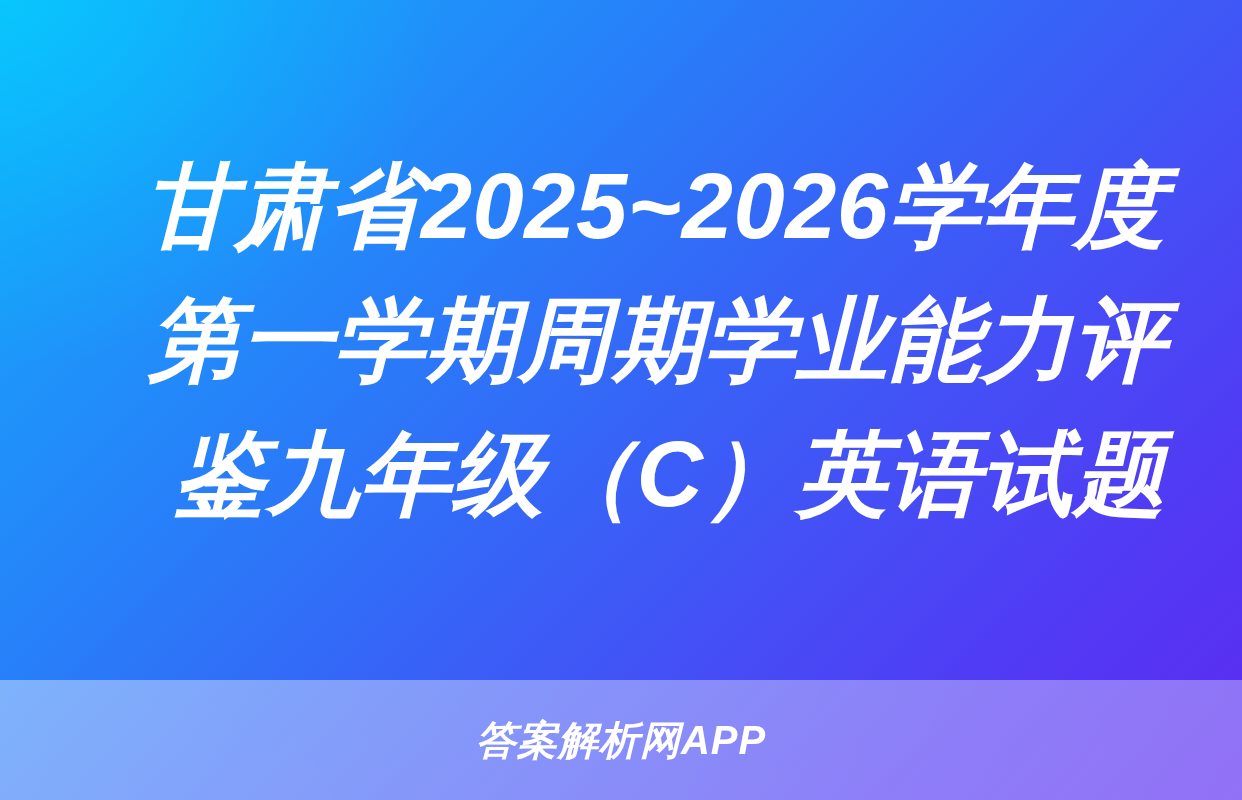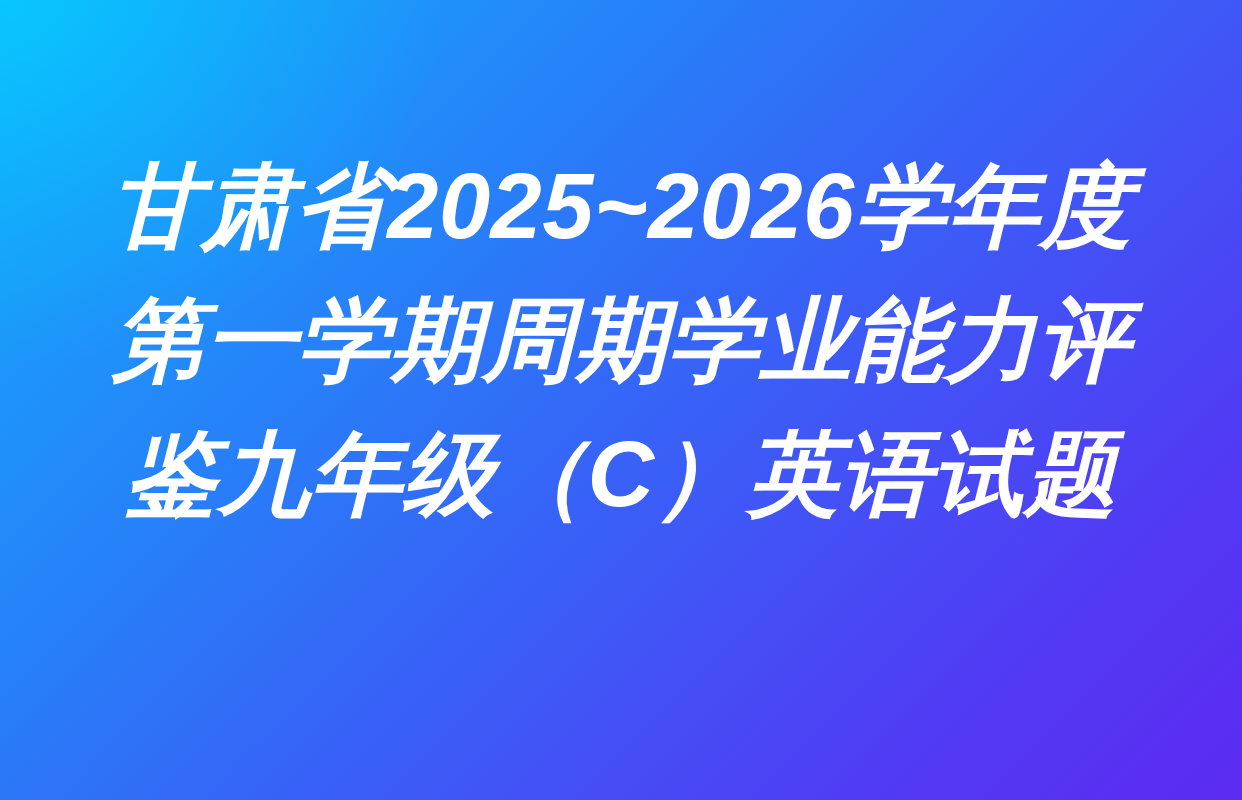--- a/index.html
+++ b/index.html
@@ -56,21 +56,21 @@
   #poster-title {
     width: 100%;
     margin: 0;
     color: #ffffff;
     font-family: "Liberation Sans", "DejaVu Sans", sans-serif;
     font-size: 92px;
     font-weight: 700;
     font-style: italic;
     line-height: 1.46;
     letter-spacing: 0.5px;
-    text-align: center;
+    text-align: right;
     word-break: break-all;
     text-rendering: optimizeLegibility;
   }
 
   #footer-band {
     position: absolute;
     left: 0;
     top: 680px;
     width: 1242px;
     height: 120px;
@@ -98,14 +98,17 @@
 <body>
 
 <div id="poster">
 
   <div id="corner-glow"></div>
 
   <div id="title-area">
     <h1 id="poster-title">甘肃省2025~2026学年度第一学期周期学业能力评鉴九年级（C）英语试题</h1>
   </div>
 
+  <div id="footer-band">
+    <div id="footer-text">答案解析网APP</div>
+  </div>
 
 </div>
 
 </body></html>

